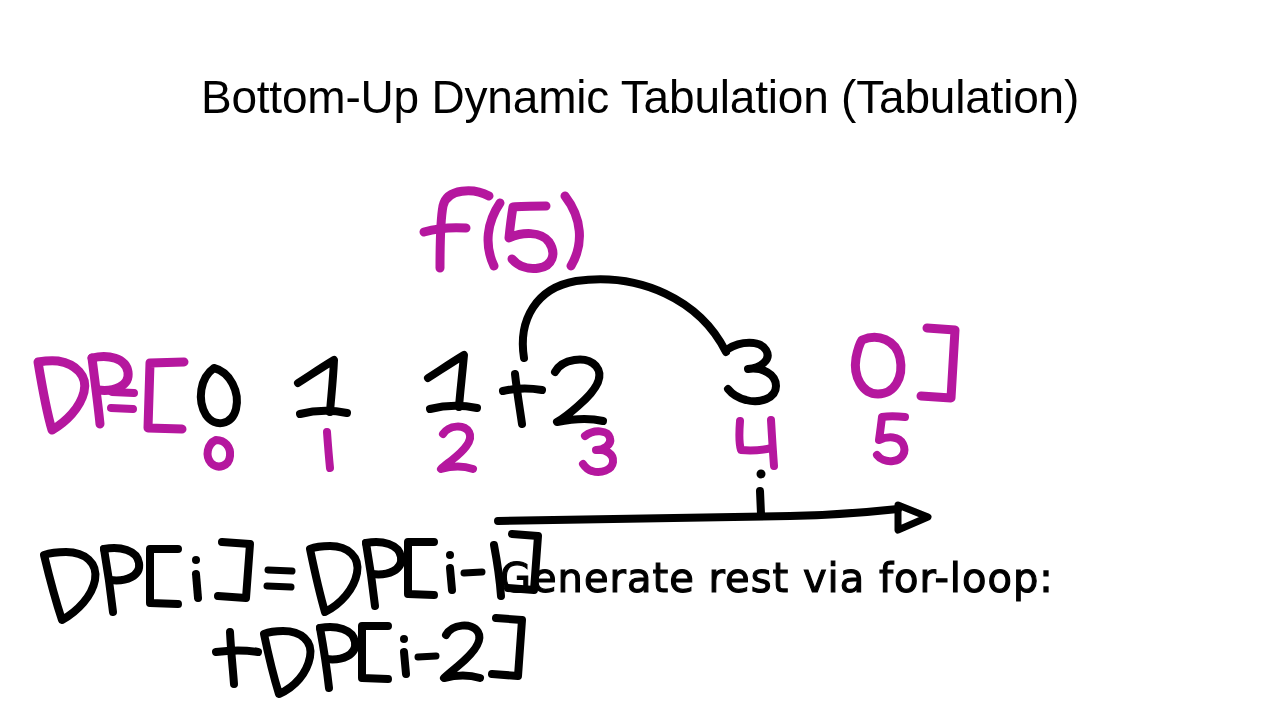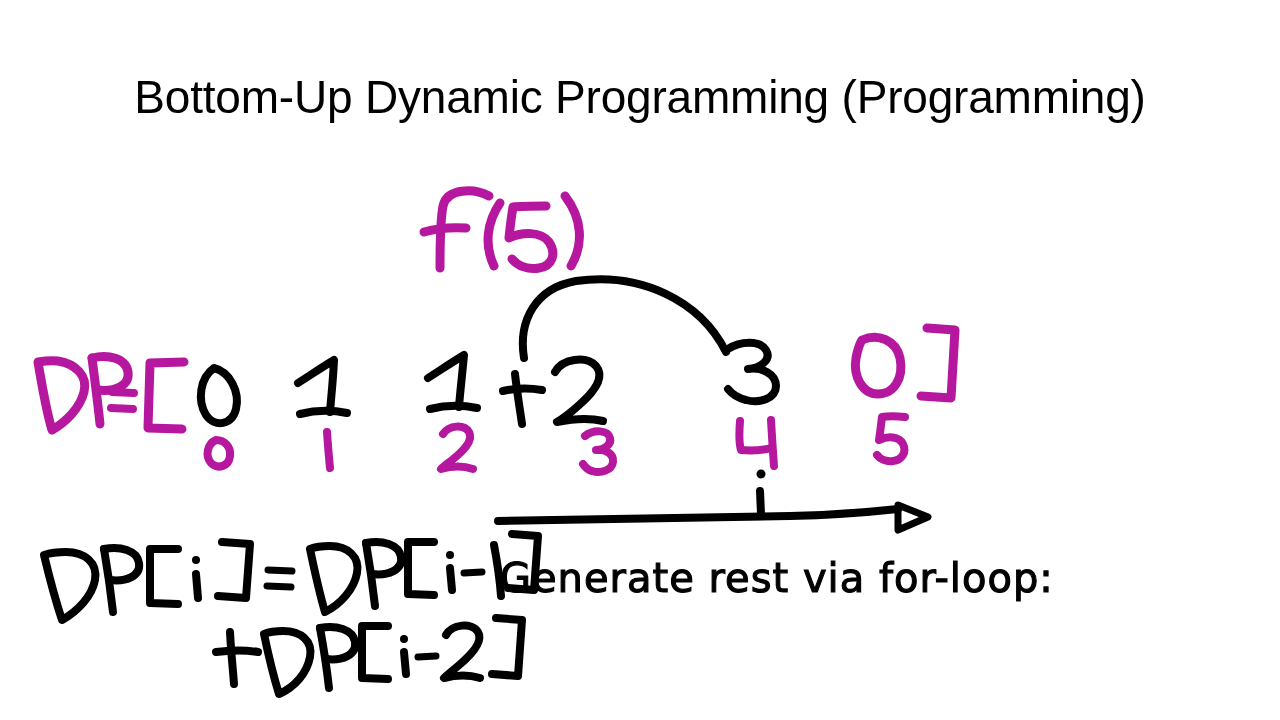--- a/index.html
+++ b/index.html
@@ -38,21 +38,21 @@
   }
   .ink-text {
     dominant-baseline: alphabetic;
   }
 </style>
 </head>
 <body>
 
 <div id="canvas">
 
-  <div id="title">Bottom-Up Dynamic Programming (Programming)</div>
+  <div id="title">Bottom-Up Dynamic Tabulation (Tabulation)</div>
 
   <svg class="ink" viewBox="0 0 1280 720" xmlns="http://www.w3.org/2000/svg">
 
     <g>
 
       <path d="M489 196 C 474 188, 447 188, 443 206 C 440 222, 440 248, 440 268" fill="none" stroke="#b5179e" stroke-width="9" stroke-linecap="round"></path>
       <path d="M424 232 C 438 228, 452 227, 466 228" fill="none" stroke="#b5179e" stroke-width="9" stroke-linecap="round"></path>
 
       <path d="M500 203 C 487 222, 484 245, 494 266" fill="none" stroke="#b5179e" stroke-width="9" stroke-linecap="round"></path>
 

